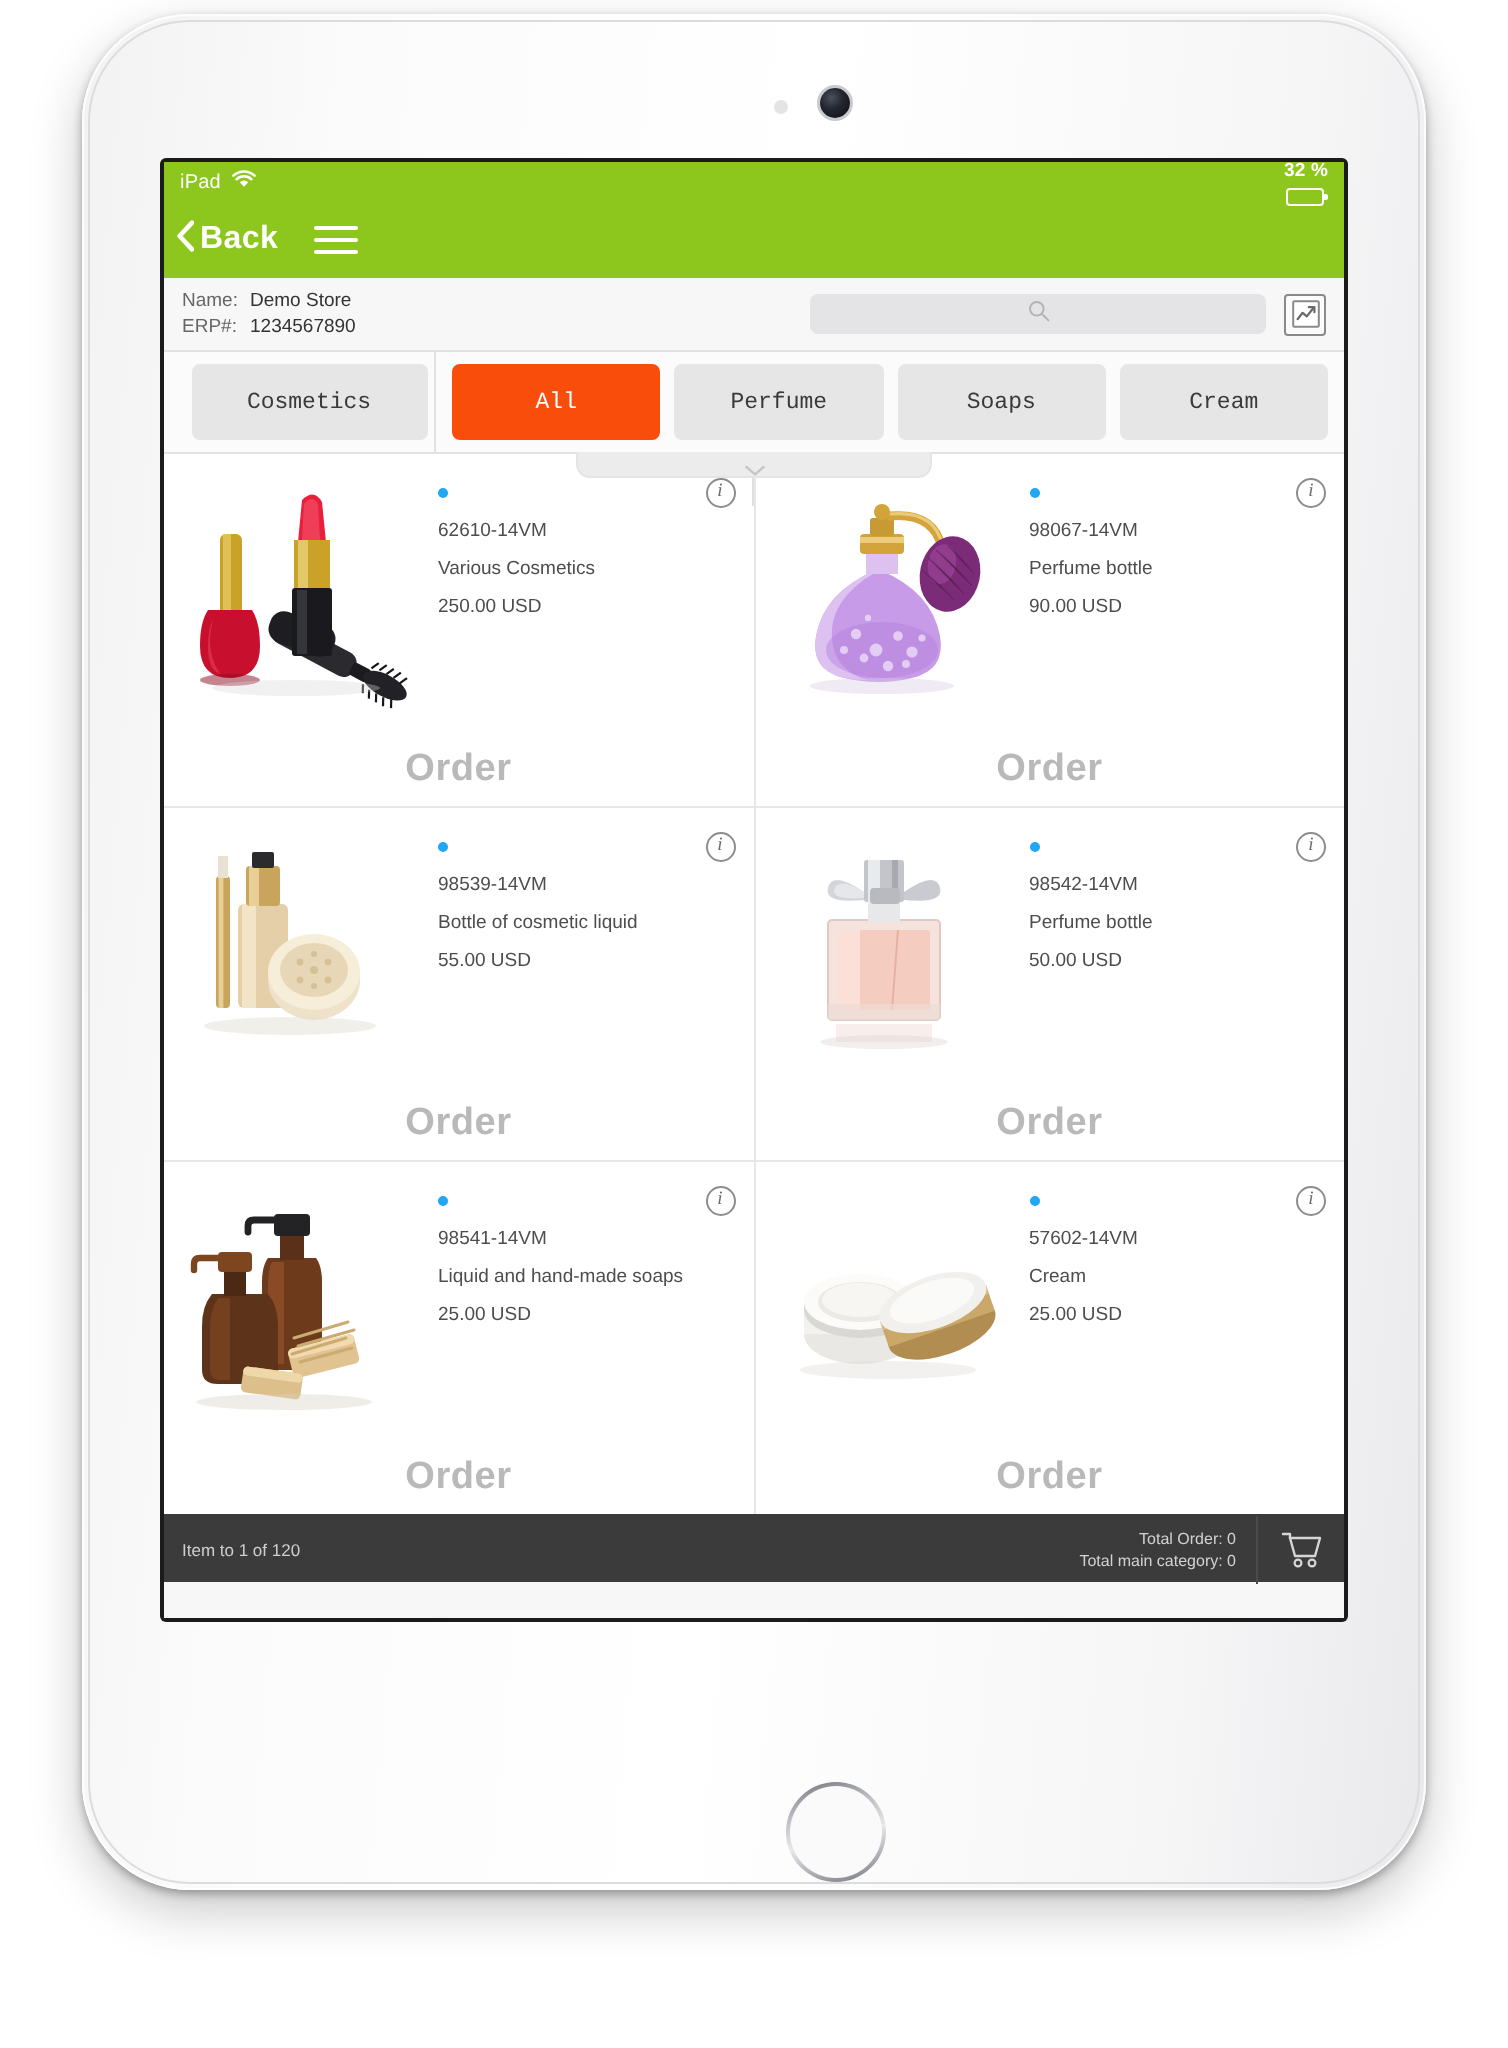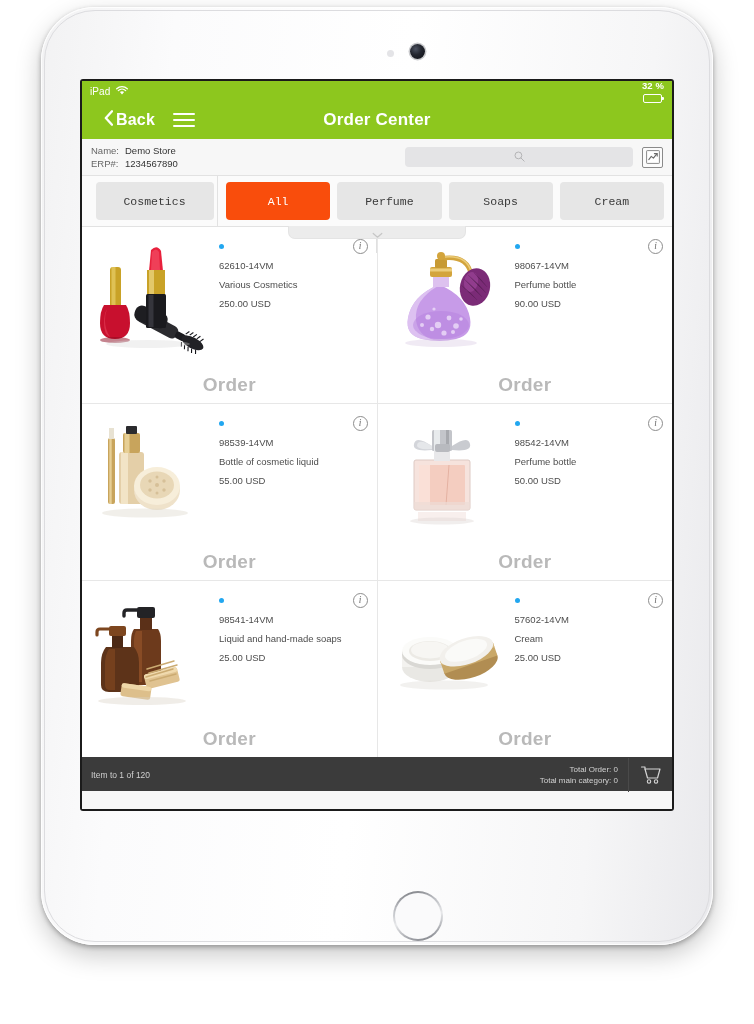--- a/index.html
+++ b/index.html
@@ -76,21 +76,21 @@
   }
   .battery::after {
     content:""; position:absolute; right:-3px; top:2.5px;
     width:2px; height:3px; background:#fff; border-radius:0 1px 1px 0;
   }
   .battery-fill { height:100%; background:#fff; border-radius:1px; }
   
   .nav-bar {
     height: 38px; background: #8dc71e;
     display: flex; align-items: center; position: relative;
-    padding: 0 22px; color: #fff;
+    padding: 0 6px; color: #fff;
   }
   .back-btn { display:flex; align-items:center; gap:3px; cursor:pointer; }
   .back-label { font-size: 16px; font-weight: 600; letter-spacing:.2px;}
   .hamburger { margin-left: 18px; width: 22px; cursor:pointer;
                display:flex; flex-direction:column; gap:4px; }
   .hamburger span { display:block; height:2px; background:#fff; border-radius:1px; }
   .nav-title {
     position:absolute; left:0; right:0; text-align:center;
     font-size: 17px; font-weight: 600; letter-spacing:.2px; pointer-events:none;
   }
@@ -231,21 +231,20 @@
             <path d="M8 1.3 L1.8 8 L8 14.7" stroke="#fff" stroke-width="2.3" fill="none" stroke-linecap="round" stroke-linejoin="round"></path>
           </svg>
         </span>
         <span class="back-label">Back</span>
       </div>
       <div class="hamburger">
         <span></span>
             <span></span>
             <span></span>
       </div>
-      <div class="nav-title">Order Center</div>
     </div>
 
     <div class="info-bar">
       <div class="store-info">
         <div class="row">
           <span class="k">Name:</span>
           <span class="v">Demo Store</span>
         </div>
         <div class="row">
           <span class="k">ERP#:</span>

